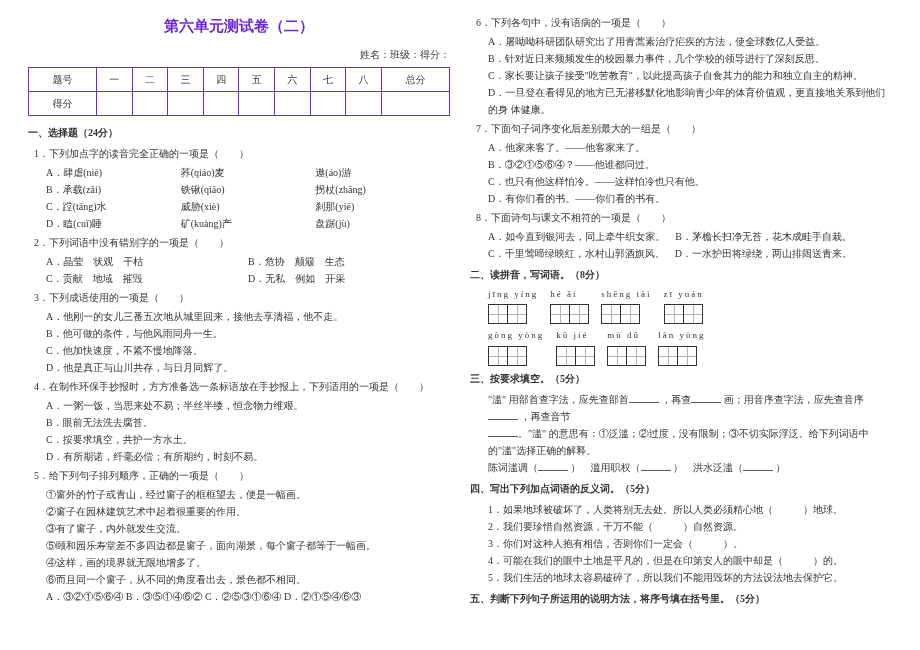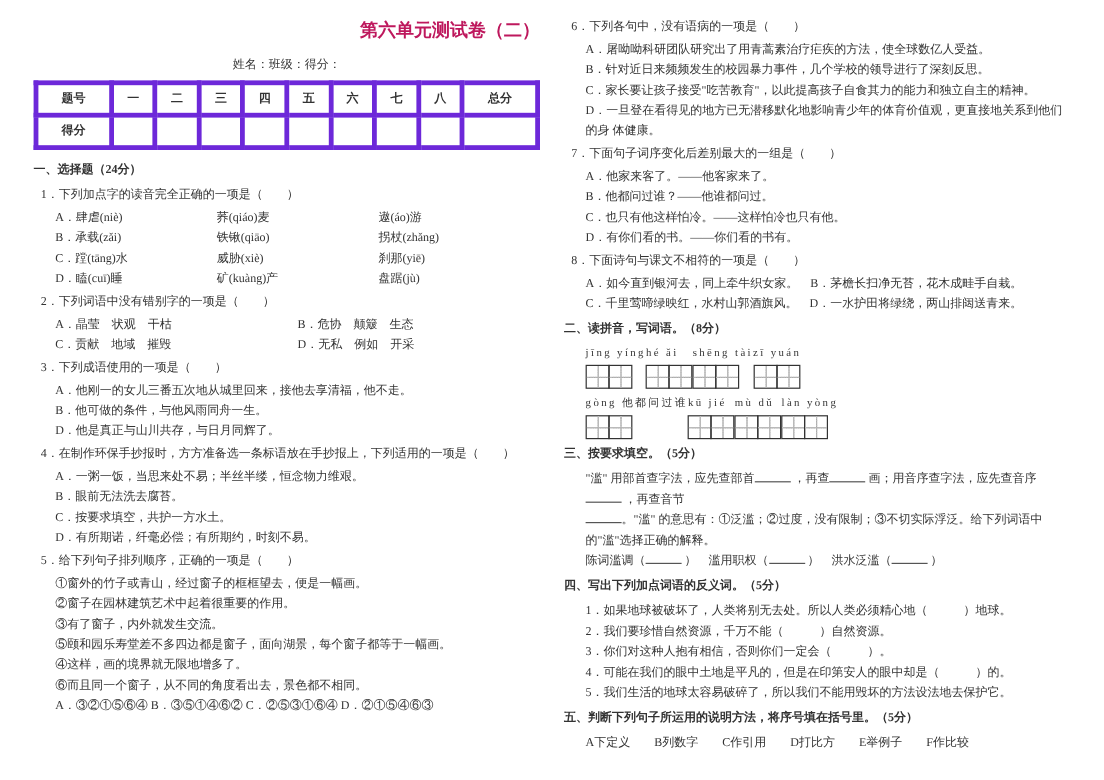--- a/index.html
+++ b/index.html
@@ -1,28 +1,28 @@
 <!DOCTYPE html>
 <html><head>
 <meta charset="utf-8">
 <style>
   body{margin:0;background:#fff;font-family:"SimSun","Songti SC",serif;color:#333;font-size:10px;line-height:1.7}
   .page{width:920px;height:650px;display:flex;box-sizing:border-box;padding:12px 18px}
   .col{flex:1;padding:0 10px}
-  h1{color:#be185d;font-size:15px;text-align:right;margin:2px 0 6px;font-weight:bold}
-  .metarow{display:flex;justify-content:center;font-size:10px;margin-bottom:4px}
+  h1{color:#6d28d9;font-size:15px;text-align:center;margin:2px 0 6px;font-weight:bold}
+  .metarow{display:flex;justify-content:flex-end;font-size:10px;margin-bottom:4px}
   table.score{border-collapse:collapse;width:100%;margin-bottom:8px}
-  table.score td,table.score th{border:4px solid #6d28d9;text-align:center;font-size:10px;font-weight:bold;padding:3px 0}
+  table.score td,table.score th{border:1px solid #6d28d9;text-align:center;font-size:10px;font-weight:normal;padding:3px 0}
   .sec{font-weight:bold;font-size:10px;margin:4px 0}
   .q{margin:2px 0 2px 6px}
   .opt-row{display:flex;margin-left:18px}
   .opt-row>span{flex:1;white-space:nowrap}
   .opt-line{margin-left:18px}
   .sub{margin-left:18px}
-  .tianrow{display:flex;margin:2px 0 4px 18px}
+  .tianrow{display:flex;gap:12px;margin:2px 0 4px 18px}
   .tian-group{display:flex;flex-direction:column;align-items:flex-start}
   .tian-label{font-size:9px;letter-spacing:2px;margin-bottom:2px}
   .tian{display:flex}
   .cell{width:18px;height:18px;border:1px solid #333;margin-left:-1px;position:relative}
   .cell:first-child{margin-left:0}
   .cell::before,.cell::after{content:"";position:absolute;background:#aaa}
   .cell::before{left:50%;top:0;bottom:0;width:0;border-left:1px dotted #bbb}
   .cell::after{top:50%;left:0;right:0;height:0;border-top:1px dotted #bbb}
   .blank{display:inline-block;border-bottom:1px solid #555;min-width:40px;height:10px;vertical-align:baseline}
   .bl-s{min-width:30px}
@@ -97,20 +97,21 @@
         <span>B．危协　颠簸　生态</span>
       </div>
     <div class="opt-row">
         <span>C．贡献　地域　摧毁</span>
         <span>D．无私　例如　开采</span>
       </div>
 
     <div class="q">3．下列成语使用的一项是（　　）</div>
     <div class="opt-line">A．他刚一的女儿三番五次地从城里回来，接他去享清福，他不走。</div>
     <div class="opt-line">B．他可做的条件，与他风雨同舟一生。</div>
+    <div class="opt-line">C．他加快速度，不紧不慢地降落。</div>
     <div class="opt-line">D．他是真正与山川共存，与日月同辉了。</div>
 
     <div class="q">4．在制作环保手抄报时，方方准备选一条标语放在手抄报上，下列适用的一项是（　　）</div>
     <div class="opt-line">A．一粥一饭，当思来处不易；半丝半缕，恒念物力维艰。</div>
     <div class="opt-line">B．眼前无法洗去腐苔。</div>
     <div class="opt-line">C．按要求填空，共护一方水土。</div>
     <div class="opt-line">D．有所期诺，纤毫必偿；有所期约，时刻不易。</div>
 
     <div class="q">5．给下列句子排列顺序，正确的一项是（　　）</div>
     <div class="sub">①窗外的竹子或青山，经过窗子的框框望去，便是一幅画。</div>
@@ -124,21 +125,21 @@
 
   <div class="col">
     <div class="q">6．下列各句中，没有语病的一项是（　　）</div>
     <div class="opt-line">A．屠呦呦科研团队研究出了用青蒿素治疗疟疾的方法，使全球数亿人受益。</div>
     <div class="opt-line">B．针对近日来频频发生的校园暴力事件，几个学校的领导进行了深刻反思。</div>
     <div class="opt-line">C．家长要让孩子接受"吃苦教育"，以此提高孩子自食其力的能力和独立自主的精神。</div>
     <div class="opt-line">D．一旦登在看得见的地方已无潜移默化地影响青少年的体育价值观，更直接地关系到他们的身 体健康。</div>
 
     <div class="q">7．下面句子词序变化后差别最大的一组是（　　）</div>
     <div class="opt-line">A．他家来客了。——他客家来了。</div>
-    <div class="opt-line">B．他都问过谁？——他谁都问过。</div>
+    <div class="opt-line">B．③②①⑤⑥④？——他谁都问过。</div>
     <div class="opt-line">C．也只有他这样怕冷。——这样怕冷也只有他。</div>
     <div class="opt-line">D．有你们看的书。——你们看的书有。</div>
 
     <div class="q">8．下面诗句与课文不相符的一项是（　　）</div>
     <div class="opt-line">A．如今直到银河去，同上牵牛织女家。　B．茅檐长扫净无苔，花木成畦手自栽。</div>
     <div class="opt-line">C．千里莺啼绿映红，水村山郭酒旗风。　D．一水护田将绿绕，两山排闼送青来。</div>
 
     <div class="sec">二、读拼音，写词语。（8分）</div>
     <div class="tianrow" id="tr1">
         <div class="tian-group">
@@ -165,21 +166,21 @@
         <div class="tian-group">
           <div class="tian-label">zī yuán</div>
           <div class="tian">
             <div class="cell"></div>
             <div class="cell"></div>
           </div>
         </div>
       </div>
     <div class="tianrow" id="tr2">
         <div class="tian-group">
-          <div class="tian-label">gòng 他都问过谁</div>
+          <div class="tian-label">gòng yòng</div>
           <div class="tian">
             <div class="cell"></div>
             <div class="cell"></div>
           </div>
         </div>
         <div class="tian-group">
           <div class="tian-label">kū jié</div>
           <div class="tian">
             <div class="cell"></div>
             <div class="cell"></div>
@@ -219,15 +220,14 @@
     </div>
 
     <div class="sec">四、写出下列加点词语的反义词。（5分）</div>
     <div class="sub">1．如果地球被破坏了，人类将别无去处。所以人类必须精心地（　　　）地球。</div>
     <div class="sub">2．我们要珍惜自然资源，千万不能（　　　）自然资源。</div>
     <div class="sub">3．你们对这种人抱有相信，否则你们一定会（　　　）。</div>
     <div class="sub">4．可能在我们的眼中土地是平凡的，但是在印第安人的眼中却是（　　　）的。</div>
     <div class="sub">5．我们生活的地球太容易破碎了，所以我们不能用毁坏的方法设法地去保护它。</div>
 
     <div class="sec">五、判断下列句子所运用的说明方法，将序号填在括号里。（5分）</div>
-    <div class="sub">A下定义　　B列数字　　C作引用　　D打比方　　E举例子　　F作比较</div>
   </div>
 </div>
 
 </body></html>

